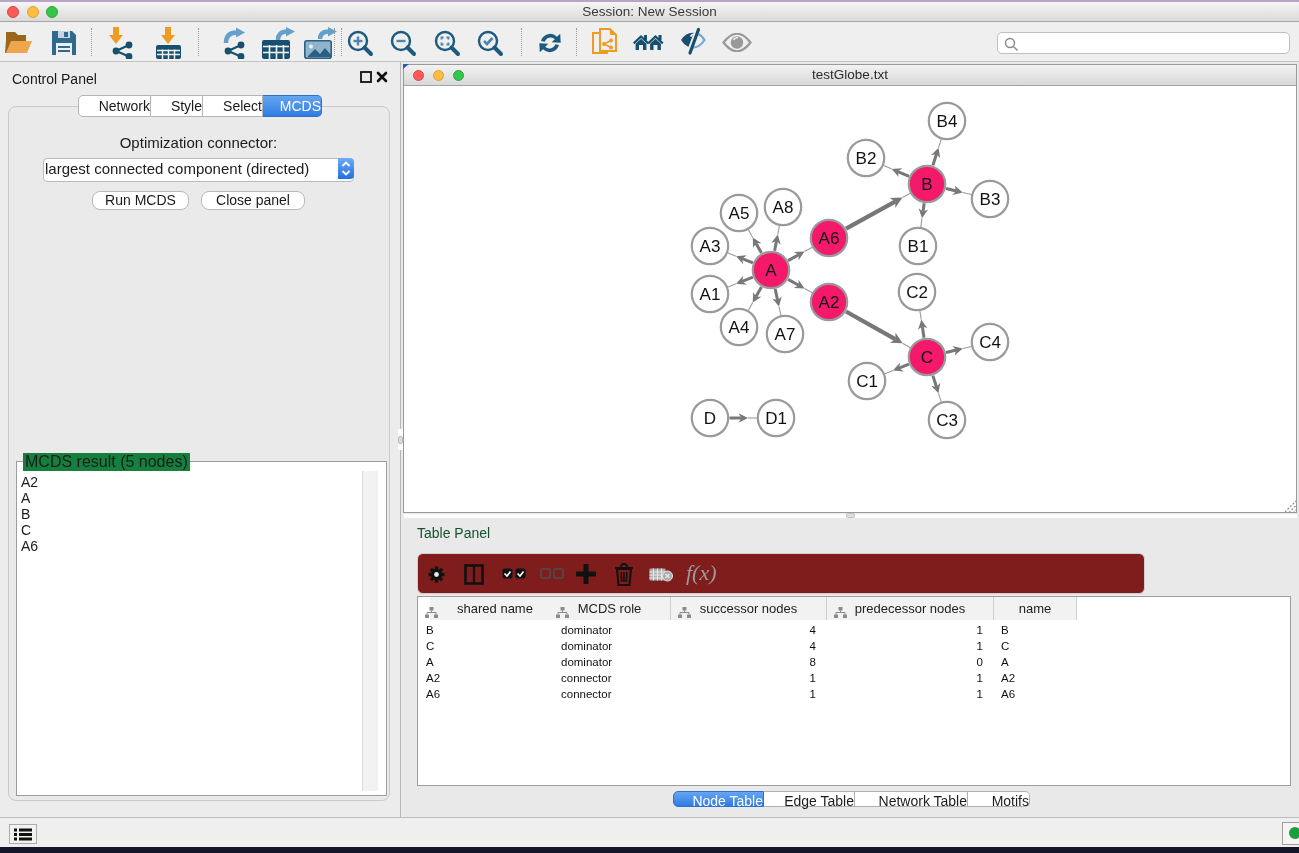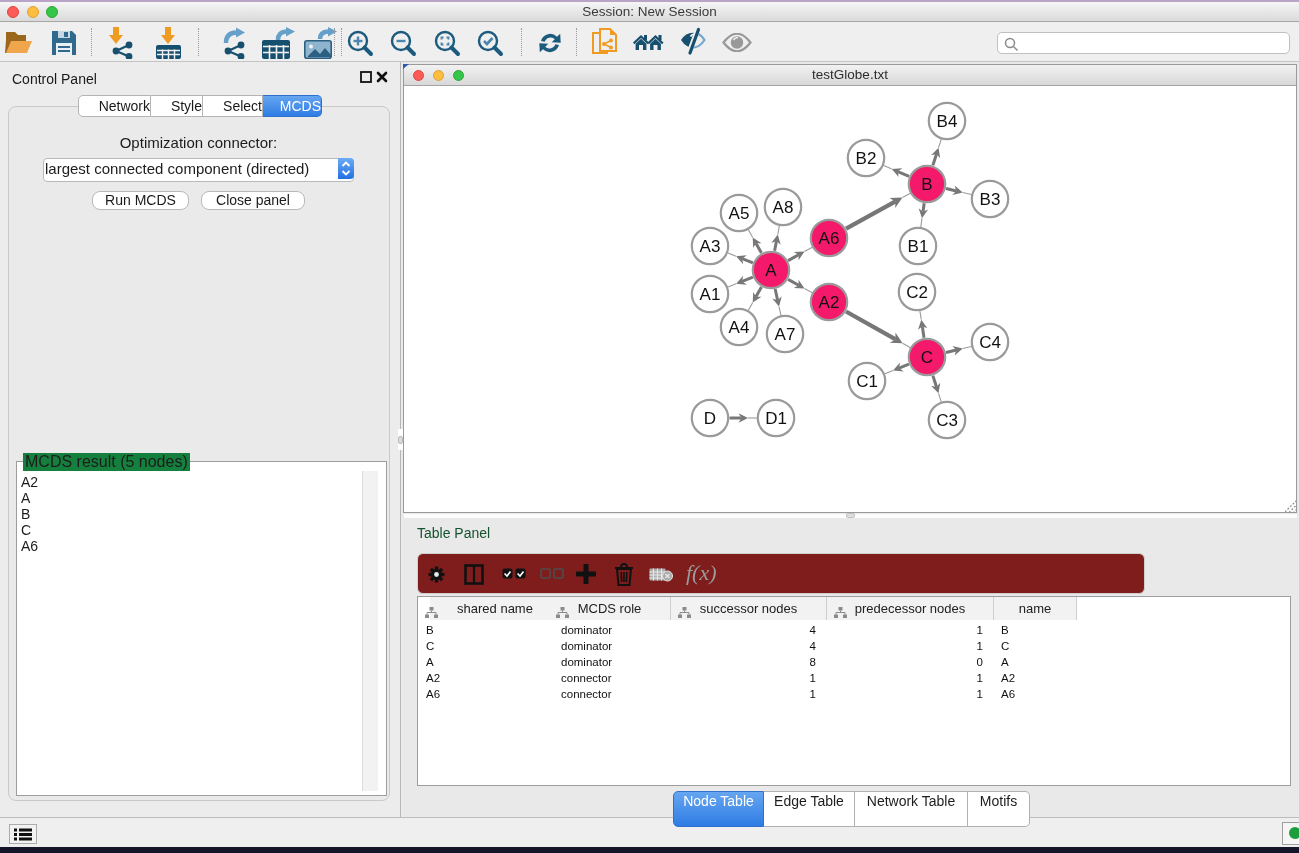--- a/index.html
+++ b/index.html
@@ -446,21 +446,21 @@
 <path d="M6.5 3.5 v2 M2 7.5 v-2 h9 v2" fill="none" stroke="#8a8a8a" stroke-width="1"></path>
   </svg>
 <svg class="abs" style="left:834px;top:607px" width="13" height="12" viewBox="0 0 13 12">
 <g fill="#8a8a8a">
       <rect x="4.5" y="0" width="4" height="3.5"></rect>
       <rect x="0" y="7.5" width="4" height="3.5"></rect>
       <rect x="9" y="7.5" width="4" height="3.5"></rect>
     </g>
 <path d="M6.5 3.5 v2 M2 7.5 v-2 h9 v2" fill="none" stroke="#8a8a8a" stroke-width="1"></path>
   </svg>
-<div class="abs" style="left:673px;top:791px;height:36px;display:flex;font-size:14px;line-height:19px;text-align:center">
+<div class="abs" style="left:673px;top:791px;height:16px;display:flex;font-size:14px;line-height:19px;text-align:right">
 <div style="width:91px;background:linear-gradient(#66a6f0,#2e7ce4);color:#fff;border:1px solid #2e70cc;border-radius:5px 0 0 5px">Node Table</div>
 <div style="width:91px;background:#fff;border:1px solid #b0b0b0;border-left:none">Edge Table</div>
 <div style="width:113px;background:#fff;border:1px solid #b0b0b0;border-left:none">Network Table</div>
 <div style="width:62px;background:#fff;border:1px solid #b0b0b0;border-left:none;border-radius:0 5px 5px 0">Motifs</div>
 </div>
 <svg class="abs" style="left:14px;top:828px" width="18" height="13" viewBox="0 0 18 13">
 <g fill="#111">
       <rect x="0" y="0.5" width="3" height="3"></rect>
       <rect x="0" y="5" width="3" height="3"></rect>
       <rect x="0" y="9.5" width="3" height="3"></rect>

